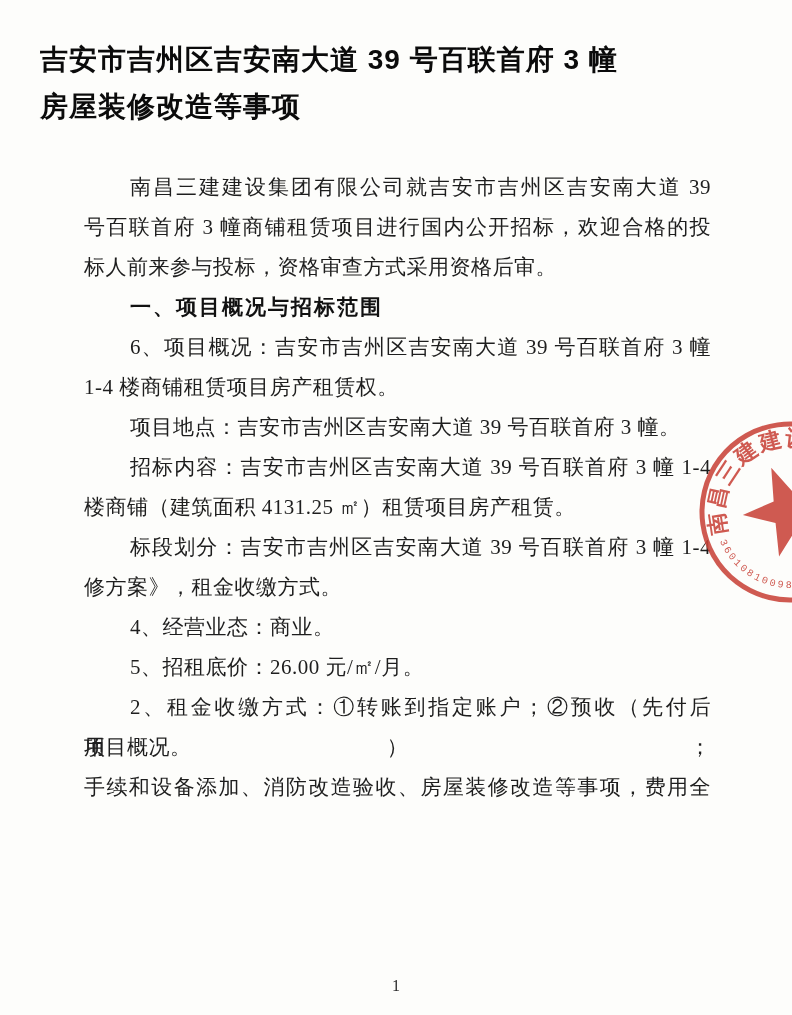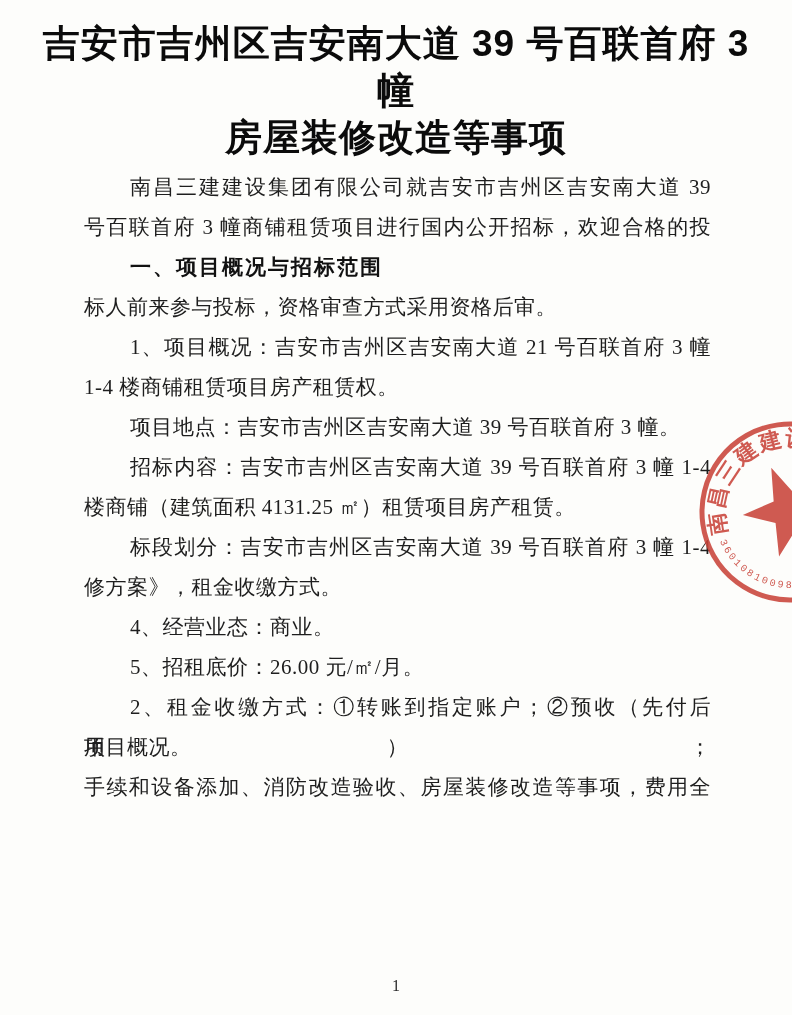--- a/index.html
+++ b/index.html
@@ -7,25 +7,24 @@
     position:relative;
     width:792px;height:1015px;
     margin:0 auto;
     background:#fdfdfb;
     overflow:hidden;
     font-family:"Liberation Serif", serif;
     color:#1e1e1e;
   }
   .doc-title{
     position:absolute;
-    top:20px;left:40px;right:40px;
-    text-align:center;
+    top:36px;left:40px;right:40px;
     font-family:"Liberation Sans", sans-serif;
     font-weight:700;
-    font-size:37px;
+    font-size:28px;
     line-height:47px;
     color:#0b0b0b;
     letter-spacing:1px;
   }
   .doc-body{
     position:absolute;
     top:167px;left:84px;
     width:627px;
     font-size:21px;
     letter-spacing:0.5px;
@@ -80,23 +79,23 @@
 <div class="page">
 
   <div class="doc-title">
     <div>吉安市吉州区吉安南大道 39 号百联首府 3 幢</div>
     <div>房屋装修改造等事项</div>
   </div>
 
   <div class="doc-body" id="doc-body">
       <div class="line indent full">南昌三建建设集团有限公司就吉安市吉州区吉安南大道 39</div>
       <div class="line full">号百联首府 3 幢商铺租赁项目进行国内公开招标，欢迎合格的投</div>
+      <div class="line">标人前来参与投标，资格审查方式采用资格后审。</div>
       <div class="line indent bold">一、项目概况与招标范围</div>
-      <div class="line">标人前来参与投标，资格审查方式采用资格后审。</div>
-      <div class="line indent full">1、项目概况：吉安市吉州区吉安南大道 21 号百联首府 3 幢</div>
+      <div class="line indent full">6、项目概况：吉安市吉州区吉安南大道 39 号百联首府 3 幢</div>
       <div class="line">1-4 楼商铺租赁项目房产租赁权。</div>
       <div class="line indent">项目地点：吉安市吉州区吉安南大道 39 号百联首府 3 幢。</div>
       <div class="line indent full">招标内容：吉安市吉州区吉安南大道 39 号百联首府 3 幢 1-4</div>
       <div class="line">楼商铺（建筑面积 4131.25 ㎡）租赁项目房产租赁。</div>
       <div class="line indent full">标段划分：吉安市吉州区吉安南大道 39 号百联首府 3 幢 1-4</div>
       <div class="line">修方案》，租金收缴方式。</div>
       <div class="line indent">4、经营业态：商业。</div>
       <div class="line indent">5、招租底价：26.00 元/㎡/月。</div>
       <div class="line indent full">2、租金收缴方式：①转账到指定账户；②预收（先付后用）；</div>
       <div class="line">项目概况。</div>

